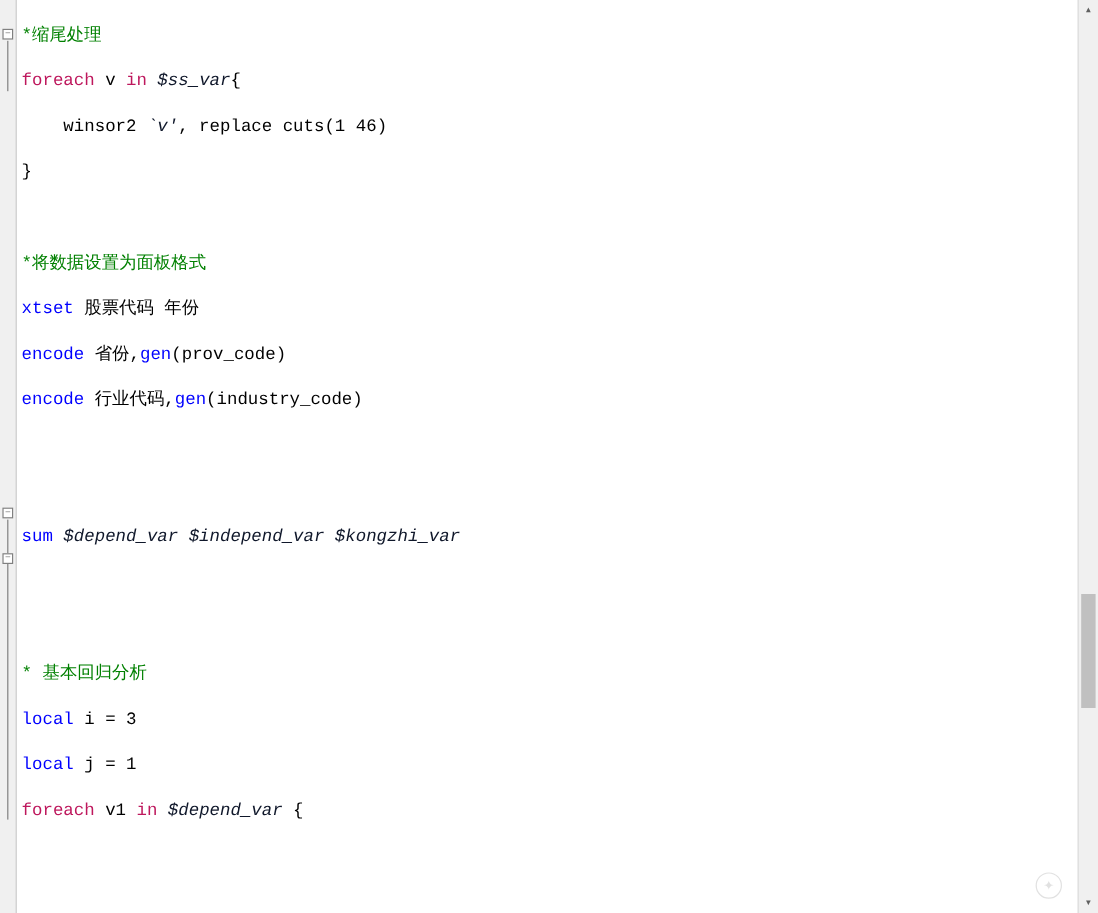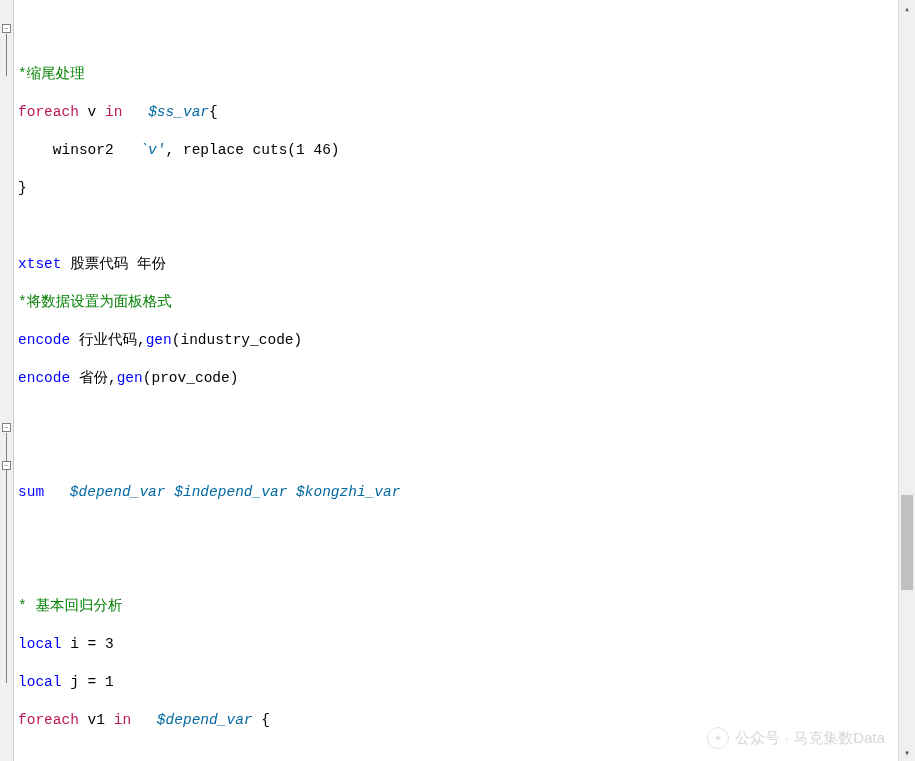--- a/index.html
+++ b/index.html
@@ -47,30 +47,29 @@
       width: 1px;
       background: #808080;
     }
     .code-area {
       flex: 1;
       padding: 2px 4px;
       line-height: 19px;
       overflow: hidden;
       white-space: pre;
       color: #000;
-      margin-top: 44px;
     }
     .line {
       height: 19px;
       white-space: pre;
     }
     .comment { color: #008000; }
     .keyword { color: #be185d; }
     .command { color: #0000FF; }
-    .variable { color: #0369a1; font-style: italic; padding-left: 17px; }
+    .variable { color: #0f172a; font-style: italic; }
     .funcname { color: #0000FF; }
     .black { color: #000; }
     .scrollbar-v {
       width: 17px;
       background: #f0f0f0;
       border-left: 1px solid #ddd;
       position: relative;
       flex-shrink: 0;
     }
     .scroll-arrow {
@@ -130,24 +129,24 @@
     <div class="fold-line" style="top:433px;height:250px;"></div>
     <div class="fold-marker" style="top:461px;">−</div>
   </div>
 
   <div class="code-area">
 <div class="line"><span class="comment">*缩尾处理</span></div>
 <div class="line"><span class="keyword">foreach</span><span class="black"> v </span><span class="keyword">in</span><span class="variable"> $ss_var</span><span class="black">{</span></div>
 <div class="line"><span class="black">    winsor2 </span><span class="variable">`v'</span><span class="black">, replace cuts(1 46)</span></div>
 <div class="line"><span class="black">}</span></div>
 <div class="line"></div>
+<div class="line"><span class="comment">*将数据设置为面板格式</span></div>
 <div class="line"><span class="command">xtset</span><span class="black"> 股票代码 年份</span></div>
-<div class="line"><span class="comment">*将数据设置为面板格式</span></div>
+<div class="line"><span class="command">encode</span><span class="black"> 省份,</span><span class="funcname">gen</span><span class="black">(prov_code)</span></div>
 <div class="line"><span class="command">encode</span><span class="black"> 行业代码,</span><span class="funcname">gen</span><span class="black">(industry_code)</span></div>
-<div class="line"><span class="command">encode</span><span class="black"> 省份,</span><span class="funcname">gen</span><span class="black">(prov_code)</span></div>
 <div class="line"></div>
 <div class="line"></div>
 <div class="line"><span class="command">sum</span><span class="variable"> $depend_var $independ_var $kongzhi_var</span></div>
 <div class="line"></div>
 <div class="line"></div>
 <div class="line"><span class="comment">* 基本回归分析</span></div>
 <div class="line"><span class="command">local</span><span class="black"> i = 3</span></div>
 <div class="line"><span class="command">local</span><span class="black"> j = 1</span></div>
 <div class="line"><span class="keyword">foreach</span><span class="black"> v1 </span><span class="keyword">in</span><span class="variable"> $depend_var</span><span class="black"> {</span></div>
 
@@ -169,14 +168,13 @@
 
   <div class="scrollbar-v">
     <div class="scroll-arrow up">▴</div>
     <div class="scroll-thumb" style="top:495px;height:95px;"></div>
     <div class="scroll-arrow down">▾</div>
   </div>
 </div>
 
 <div class="watermark">
   <div class="watermark-icon">✦</div>
-  <span>公众号 · 马克集数Data</span>
 </div>
 
 </body></html>

